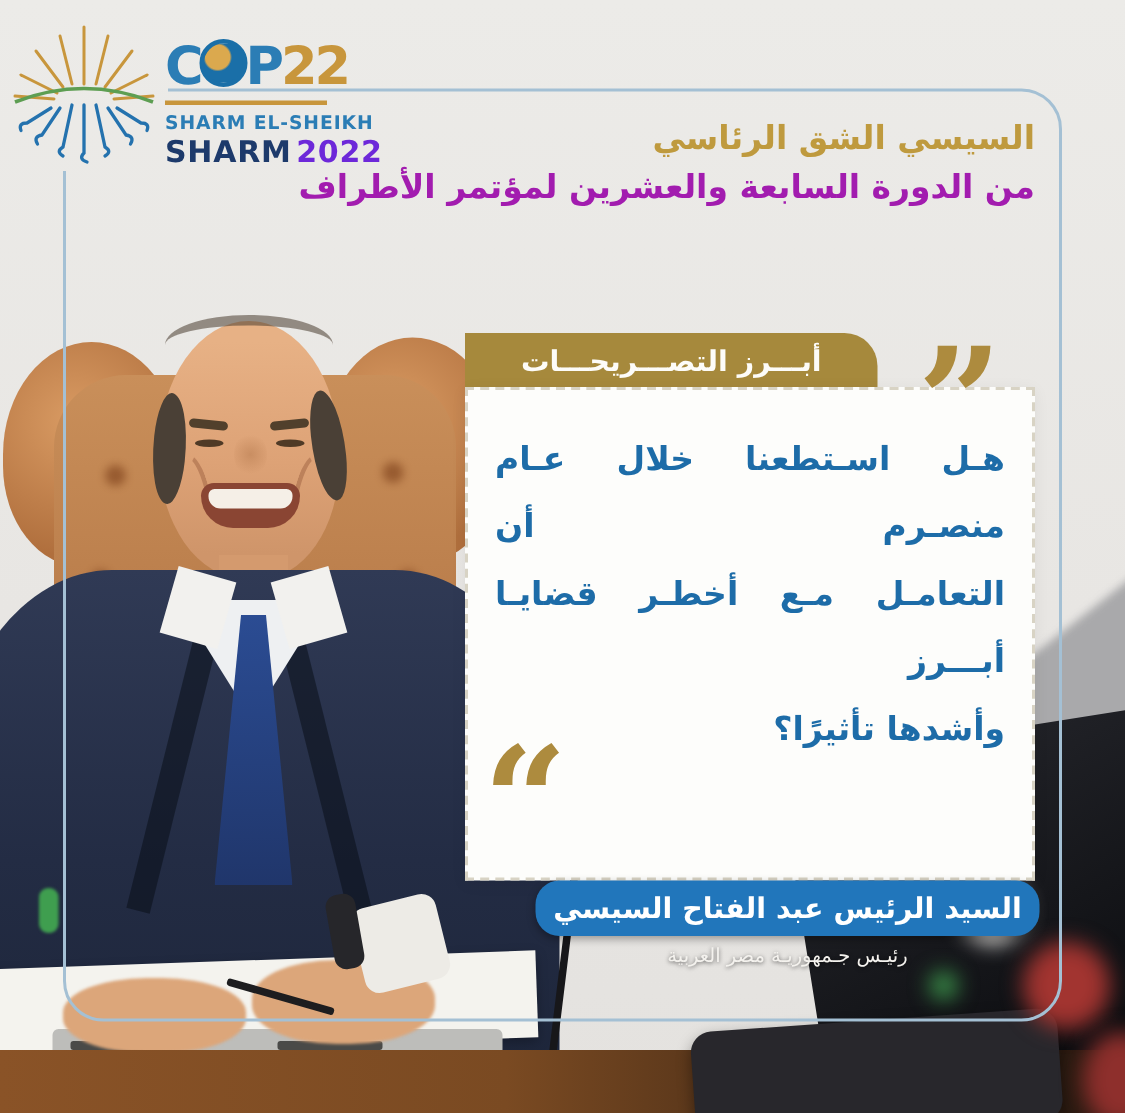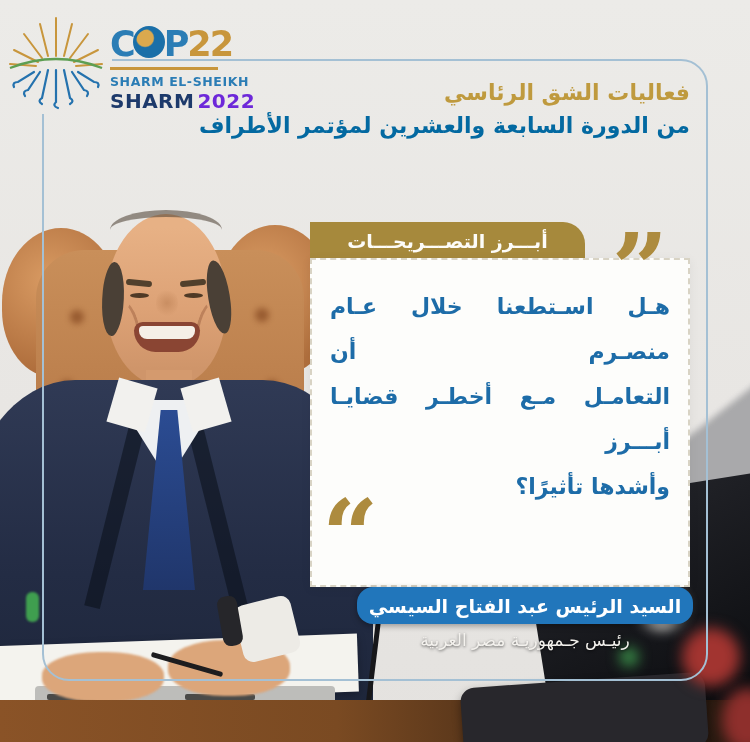--- a/index.html
+++ b/index.html
@@ -70,42 +70,42 @@
       background:radial-gradient(circle at 35% 35%,#dba94e 0 34%,#1a6fa8 40%);
       border:3px solid #1a6fa8;box-sizing:content-box;margin:0 -1px;}
   .gold-rule{left:104px;top:57px;width:108px;height:3px;background:#c8963c;}
   .sharm{left:104px;top:64px;font-size:12.5px;font-weight:bold;color:#2b7db5;letter-spacing:.6px;text-align:right;}
   .egypt-line{left:104px;top:79px;font-size:20px;font-weight:bold;letter-spacing:.5px;}
   .egypt{color:#1d3a6b;} .year{color:#6d28d9;margin-left:3px;}
 
   
   #header{right:60px;top:80px;text-align:right;direction:rtl;z-index:3;}
   .kicker{font-size:22px;font-weight:bold;color:#bf9a3e;margin-bottom:4px;}
-  .hline{font-size:22px;font-weight:bold;color:#0369a1;line-height:33px;}
+  .hline{font-size:22px;font-weight:bold;color:#a21caf;line-height:33px;}
 
   
   #banner{left:310px;top:222px;width:275px;height:37px;background:#a6893c;border-radius:0 22px 0 0;
       z-index:3;display:flex;align-items:center;justify-content:center;}
   #banner span{color:#fdfcf8;font-size:19px;font-weight:bold;letter-spacing:.5px;}
   #card{left:310px;top:258px;width:380px;height:329px;background:#fdfdfb;z-index:3;
       border:2px dashed #d8d3c4;box-sizing:border-box;box-shadow:0 2px 10px rgba(0,0,0,.06);padding-left:15px;}
   #quote-text{position:absolute;right:18px;left:18px;top:24px;direction:rtl;
       color:#1d6ca8;font-weight:bold;font-size:22px;line-height:45px;}
   .qline{text-align:justify;text-align-last:justify;}
   .qline.last{text-align-last:right;}
   .qmark{z-index:4;color:#ad8b3e;font-size:98px;line-height:.75;font-weight:bold;
       font-family:"DejaVu Serif",serif;}
   #q-close{right:82px;top:232px;}
   #q-open{left:322px;top:498px;}
 
   
   #name-pill{left:357px;top:587px;width:336px;height:37px;background:#2176bb;border-radius:16px;
       z-index:5;display:flex;align-items:center;justify-content:center;box-shadow:0 2px 6px rgba(0,0,0,.35);}
   #name-pill span{color:#fff;font-size:19px;font-weight:bold;direction:rtl;white-space:nowrap;}
-  #role{left:357px;top:630px;width:336px;text-align:center;z-index:5;color:#f4f2ee;font-size:17px;
+  #role{left:357px;top:630px;width:336px;text-align:center;z-index:5;color:#f4f2ee;font-size:13px;
       direction:rtl;text-shadow:0 1px 3px rgba(0,0,0,.6);}
 </style>
 </head>
 <body>
 
 <div id="photo" class="abs">
   <div class="abs chair-wing" style="left:2px;top:148px;"></div>
   <div class="abs chair-wing" style="left:216px;top:145px;"></div>
   <div class="abs chair-back"></div>
   <div class="abs tuft" style="left:70px;top:230px;"></div>
@@ -191,21 +191,21 @@
     <span>C</span><span class="globe"></span><span>P</span><span class="gold">22</span>
   </div>
   <div class="abs gold-rule"></div>
   <div class="abs sharm">SHARM EL-SHEIKH</div>
   <div class="abs egypt-line">
     <span class="egypt">SHARM</span><span class="year">2022</span>
   </div>
 </div>
 
 <div id="header" class="abs">
-  <div class="kicker">فعاليات الشق الرئاسي</div>
+  <div class="kicker">السيسي الشق الرئاسي</div>
   <div class="hline">من الدورة السابعة والعشرين لمؤتمر الأطراف</div>
 </div>
 
 <div id="banner" class="abs">
   <span>أبـــرز التصـــريحـــات</span>
 </div>
 
 <div id="card" class="abs">
   <div id="quote-text">
     <div class="qline">هـل اسـتطعنا خلال عـام منصـرم أن</div>

